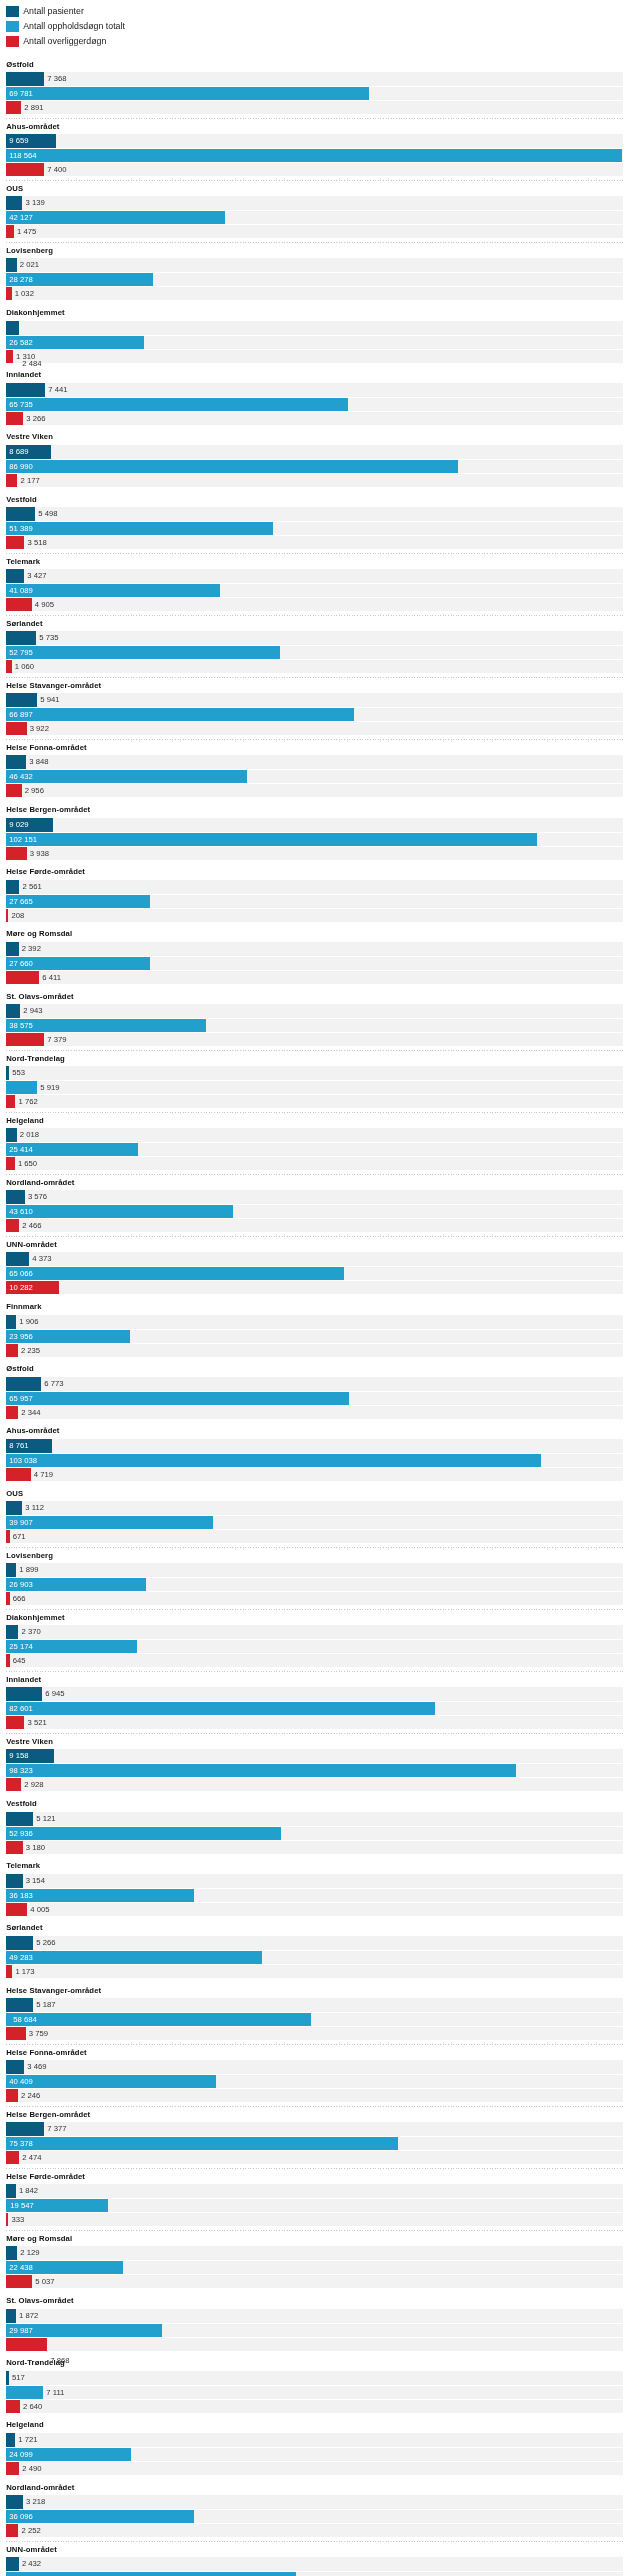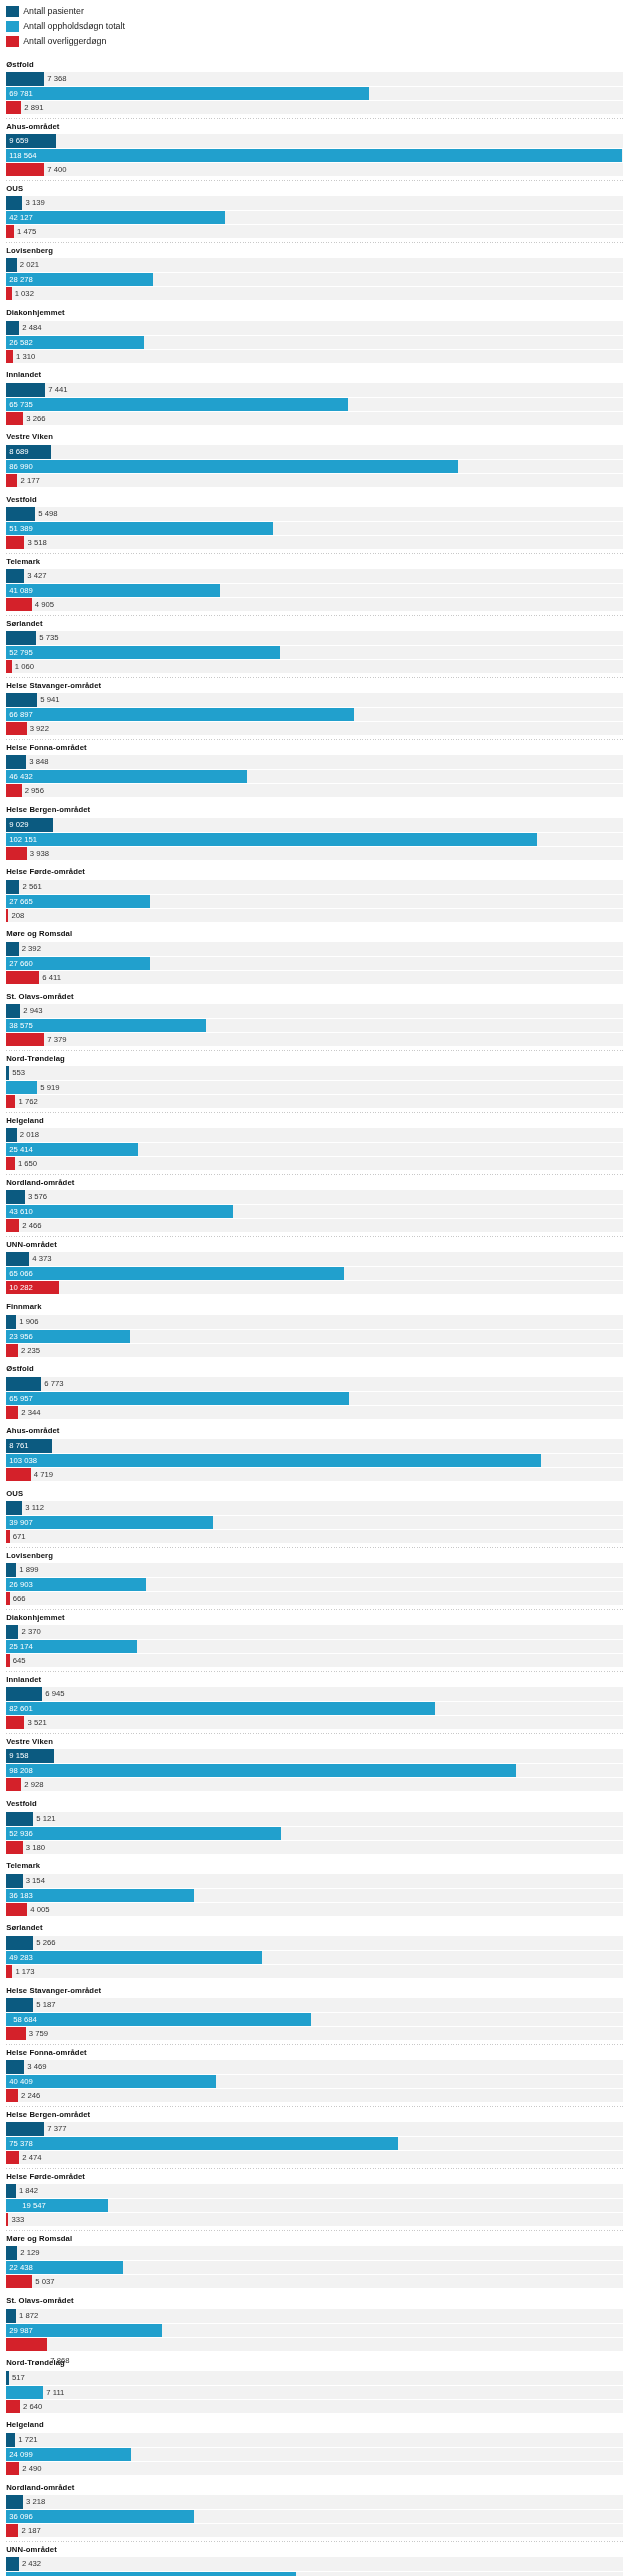--- a/index.html
+++ b/index.html
@@ -168,21 +168,21 @@
           <span class="bar-value outside" style="left: 5.4px;">1 032</span>
         </div>
       </div>
       <div class="divider"></div>
     </div>
     <div class="group">
       <div class="group-title">Diakonhjemmet</div>
       <div class="bars">
         <div class="bar-row">
           <span class="bar-fill" style="width: 13px; background: rgb(11, 90, 128);"></span>
-          <span class="bar-value outside" style="left: 13px;">2 484</span>
+          <span class="bar-value outside" style="left: 13px; margin-top: 36px;">2 484</span>
         </div>
         <div class="bar-row">
           <span class="bar-fill" style="width: 138px; background: rgb(33, 160, 205);"></span>
           <span class="bar-value inside" style="left: 0px;">26 582</span>
         </div>
         <div class="bar-row">
           <span class="bar-fill" style="width: 6.8px; background: rgb(212, 33, 42);"></span>
           <span class="bar-value outside" style="left: 6.8px;">1 310</span>
         </div>
       </div>
@@ -586,21 +586,21 @@
     </div>
     <div class="group">
       <div class="group-title">Vestre Viken</div>
       <div class="bars">
         <div class="bar-row">
           <span class="bar-fill" style="width: 48px; background: rgb(11, 90, 128);"></span>
           <span class="bar-value inside" style="left: 0px;">9 158</span>
         </div>
         <div class="bar-row">
           <span class="bar-fill" style="width: 510px; background: rgb(33, 160, 205);"></span>
-          <span class="bar-value inside" style="left: 0px;">98 208</span>
+          <span class="bar-value inside" style="left: 0px;">98 323</span>
         </div>
         <div class="bar-row">
           <span class="bar-fill" style="width: 15px; background: rgb(212, 33, 42);"></span>
           <span class="bar-value outside" style="left: 15px;">2 928</span>
         </div>
       </div>
       <div class="divider"></div>
     </div>
     <div class="group">
       <div class="group-title">Vestfold</div>
@@ -712,21 +712,21 @@
     </div>
     <div class="group">
       <div class="group-title">Helse Førde-området</div>
       <div class="bars">
         <div class="bar-row">
           <span class="bar-fill" style="width: 9.6px; background: rgb(11, 90, 128);"></span>
           <span class="bar-value outside" style="left: 9.6px;">1 842</span>
         </div>
         <div class="bar-row">
           <span class="bar-fill" style="width: 102px; background: rgb(33, 160, 205);"></span>
-          <span class="bar-value inside" style="left: 13px;">19 547</span>
+          <span class="bar-value inside" style="left: 1px;">19 547</span>
         </div>
         <div class="bar-row">
           <span class="bar-fill" style="width: 2.1px; background: rgb(212, 33, 42);"></span>
           <span class="bar-value outside" style="left: 2.1px;">333</span>
         </div>
       </div>
       <div class="divider"></div>
     </div>
     <div class="group">
       <div class="group-title">Møre og Romsdal</div>
@@ -806,21 +806,21 @@
         <div class="bar-row">
           <span class="bar-fill" style="width: 16.7px; background: rgb(11, 90, 128);"></span>
           <span class="bar-value outside" style="left: 16.7px;">3 218</span>
         </div>
         <div class="bar-row">
           <span class="bar-fill" style="width: 188px; background: rgb(33, 160, 205);"></span>
           <span class="bar-value inside" style="left: 0px;">36 096</span>
         </div>
         <div class="bar-row">
           <span class="bar-fill" style="width: 12.3px; background: rgb(212, 33, 42);"></span>
-          <span class="bar-value outside" style="left: 12.3px;">2 187</span>
+          <span class="bar-value outside" style="left: 12.3px;">2 252</span>
         </div>
       </div>
       <div class="divider"></div>
     </div>
     <div class="group">
       <div class="group-title">UNN-området</div>
       <div class="bars">
         <div class="bar-row">
           <span class="bar-fill" style="width: 12.6px; background: rgb(11, 90, 128);"></span>
           <span class="bar-value outside" style="left: 12.6px;">2 432</span>

